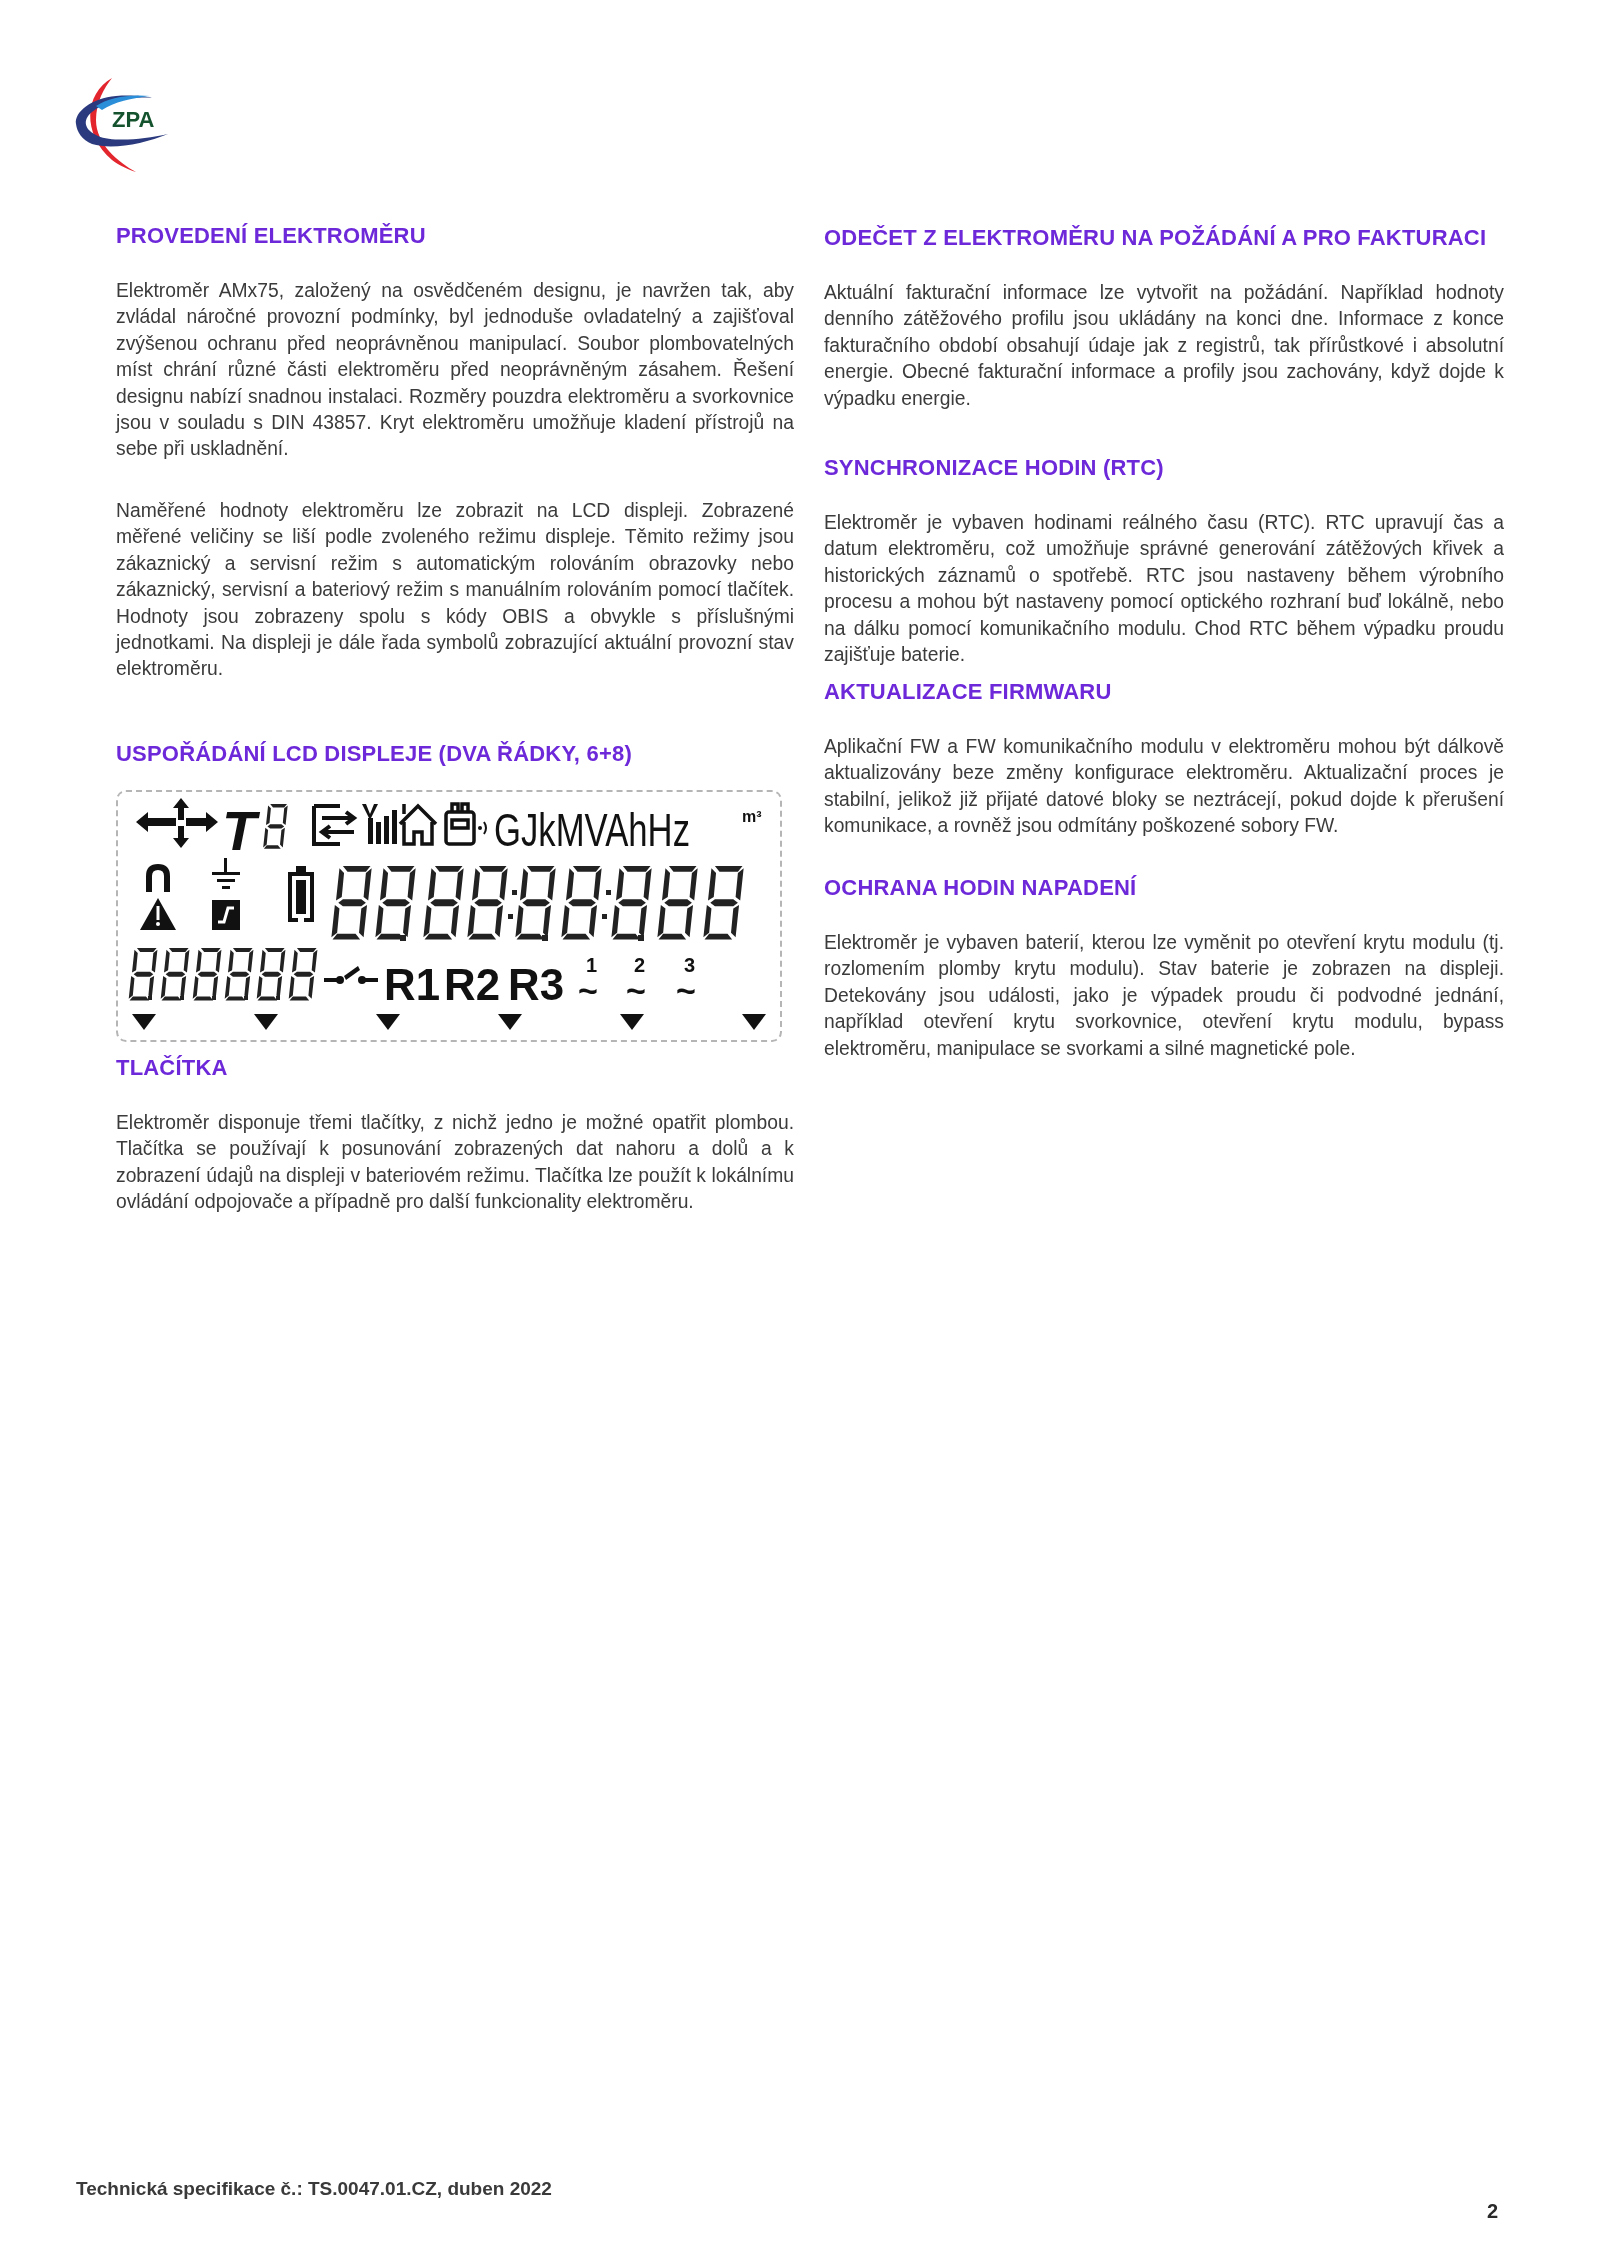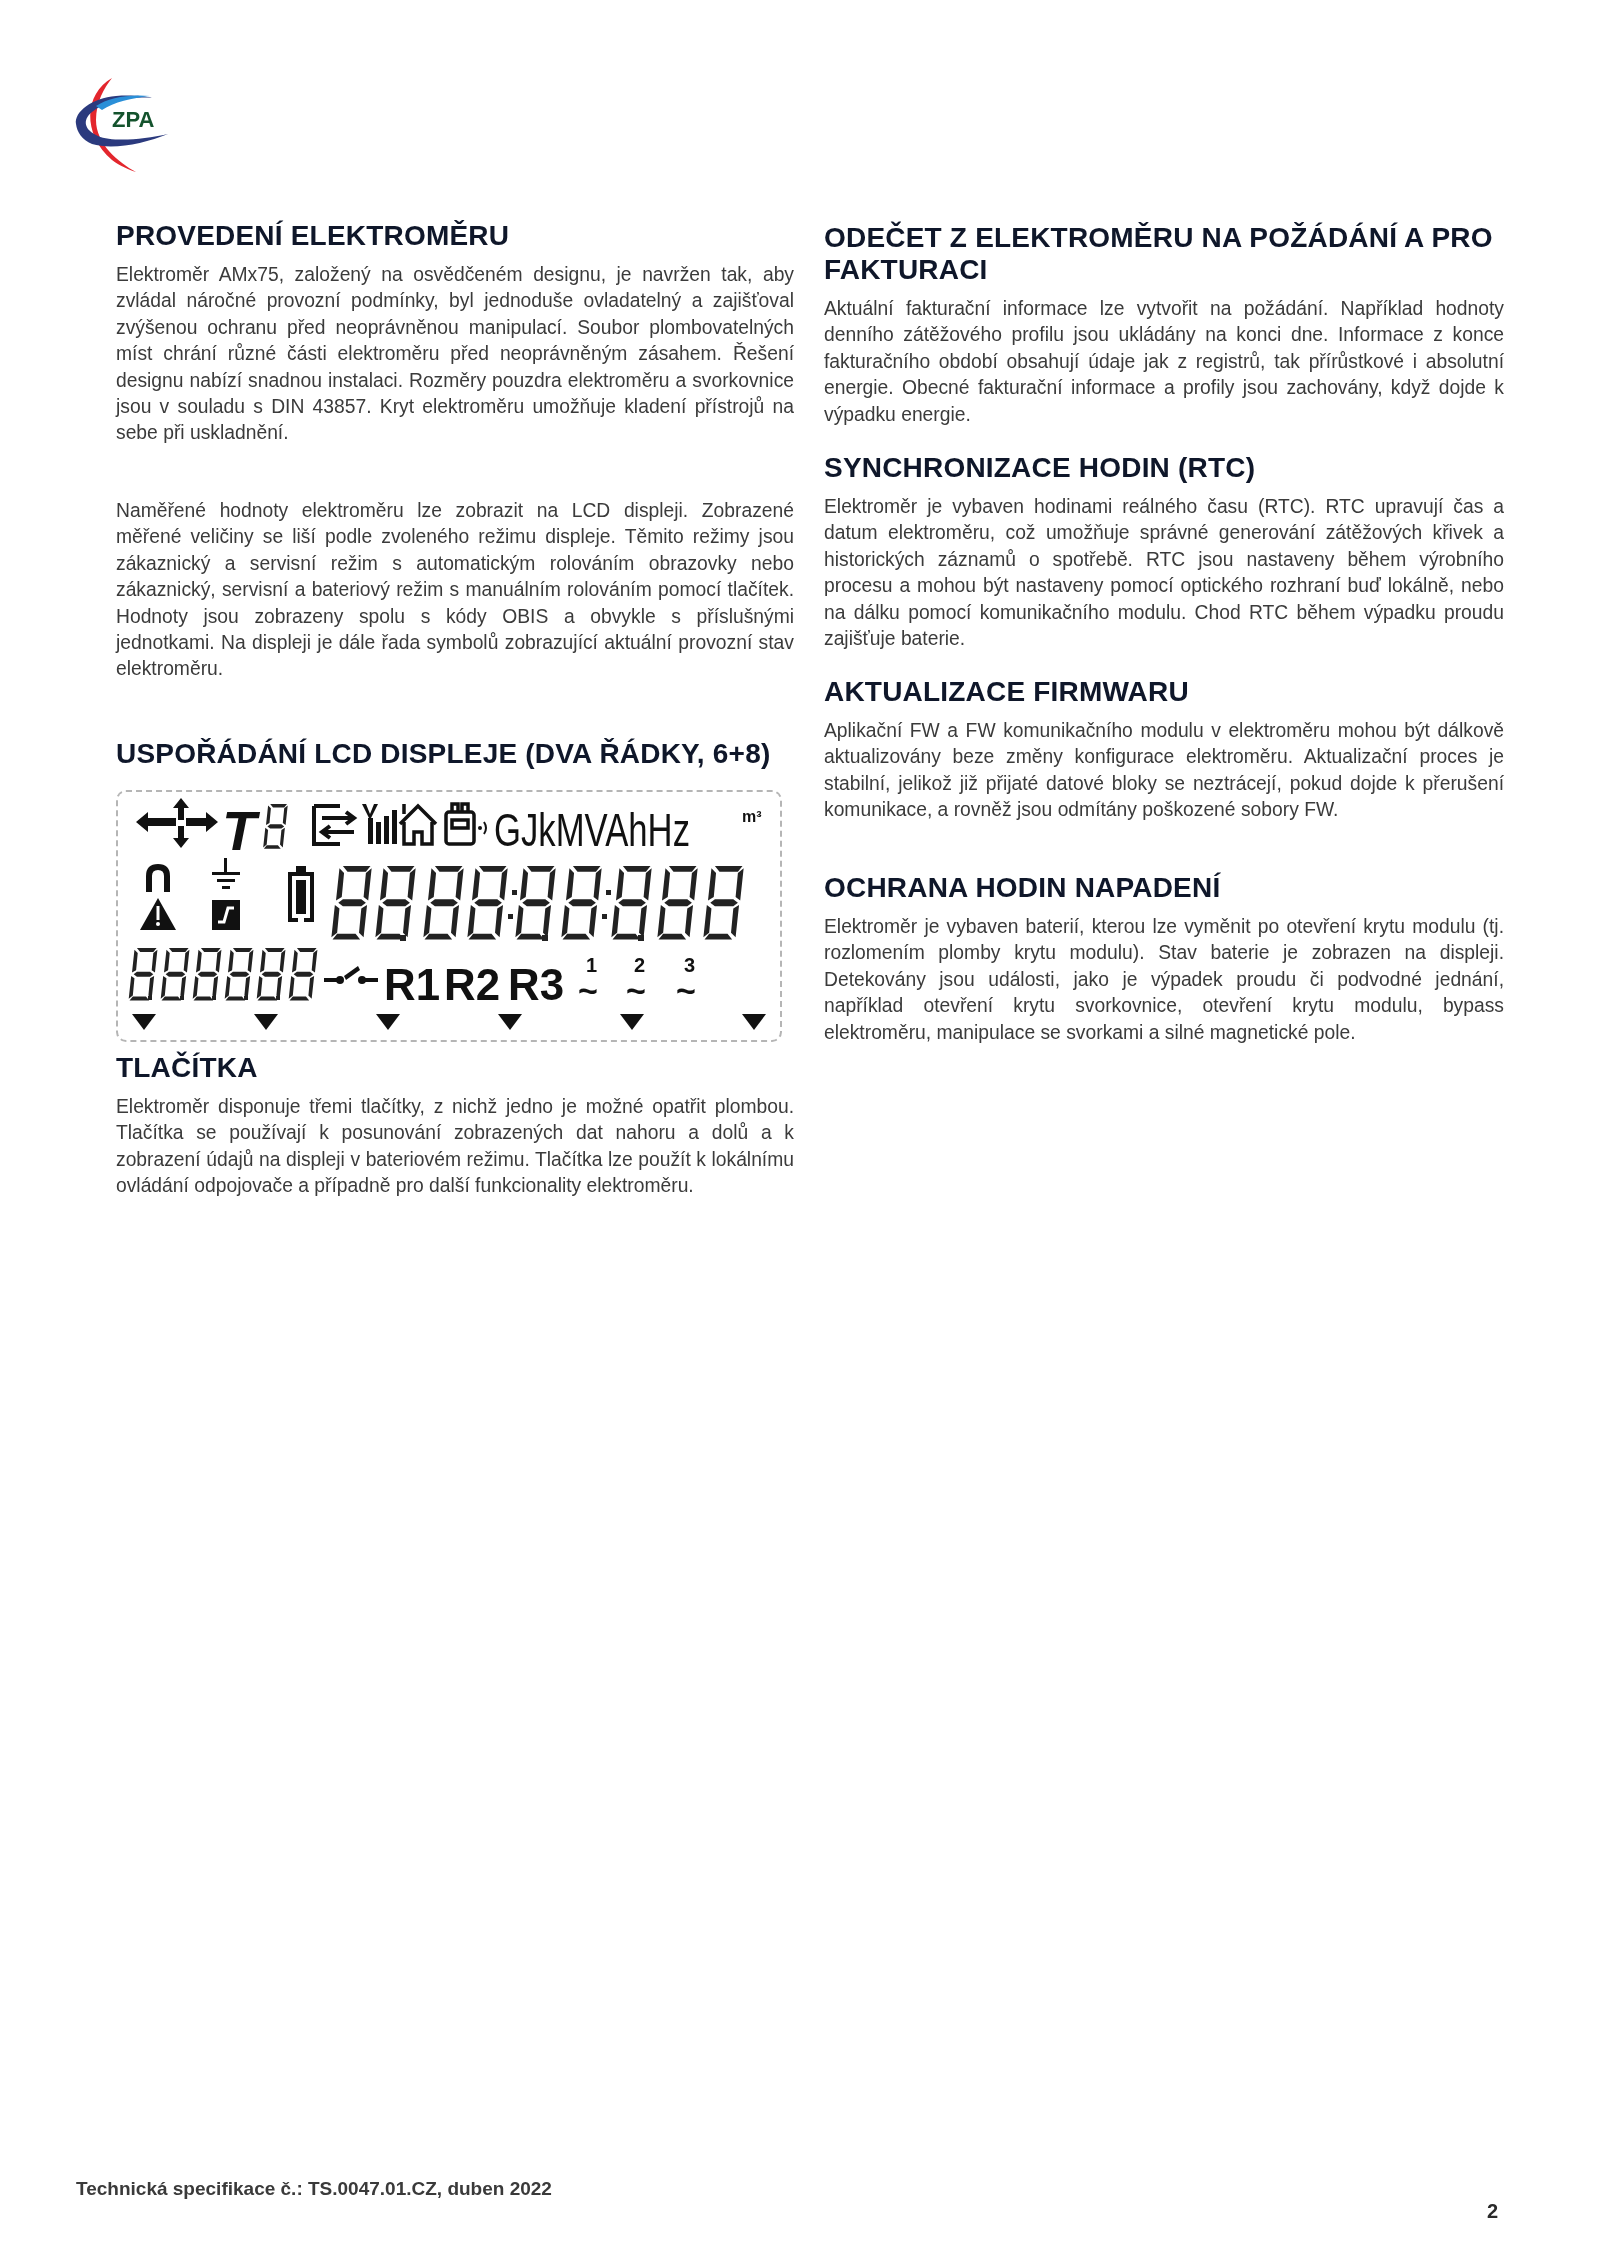--- a/index.html
+++ b/index.html
@@ -8,25 +8,25 @@
 
   .logo { position: absolute; left: 72px; top: 74px; width: 100px; height: 100px; }
   .logo-text { position: absolute; left: 40px; top: 33px; font-family: "Liberation Sans", sans-serif;
                font-weight: bold; font-size: 22px; color: #14532d; letter-spacing: 0px; }
 
   .col { position: absolute; top: 0; }
   .col-left { left: 116px; width: 678px; }
   .col-right { left: 824px; width: 680px; }
 
   .section { position: absolute; left: 0; width: 100%; }
-  h2 { margin: 0; font-family: "Liberation Sans", sans-serif; font-weight: bold; font-size: 28px;
-       line-height: 32px; color: #0f172a; letter-spacing: 0.2px; }
+  h2 { margin: 0; font-family: "Liberation Sans", sans-serif; font-weight: bold; font-size: 22px;
+       line-height: 32px; color: #6d28d9; letter-spacing: 0.2px; }
   p { margin: 0; font-size: 19.3px; line-height: 26.4px; text-align: justify; color: #3b3b3b;
       font-family: "Liberation Sans", sans-serif; }
-  h2 + p { margin-top: 10px; }
+  h2 + p { margin-top: 26px; }
 
   
   .lcd { position: absolute; left: 116px; top: 790px; width: 666px; height: 252px;
          border: 2px dashed #b5b5b5; border-radius: 10px; box-sizing: border-box; }
   .lcd svg { position: absolute; left: 0; top: 0; }
 
   .footer-left { position: absolute; left: 76px; top: 2178px; font-weight: bold; font-size: 19px;
                  color: #3a3a3a; font-family: Liberation Sans, sans-serif; }
   .footer-page { position: absolute; left: 1487px; top: 2200px; font-weight: bold; font-size: 20px;
                  color: #2a2a2a; font-family: "Liberation Sans", sans-serif; }

